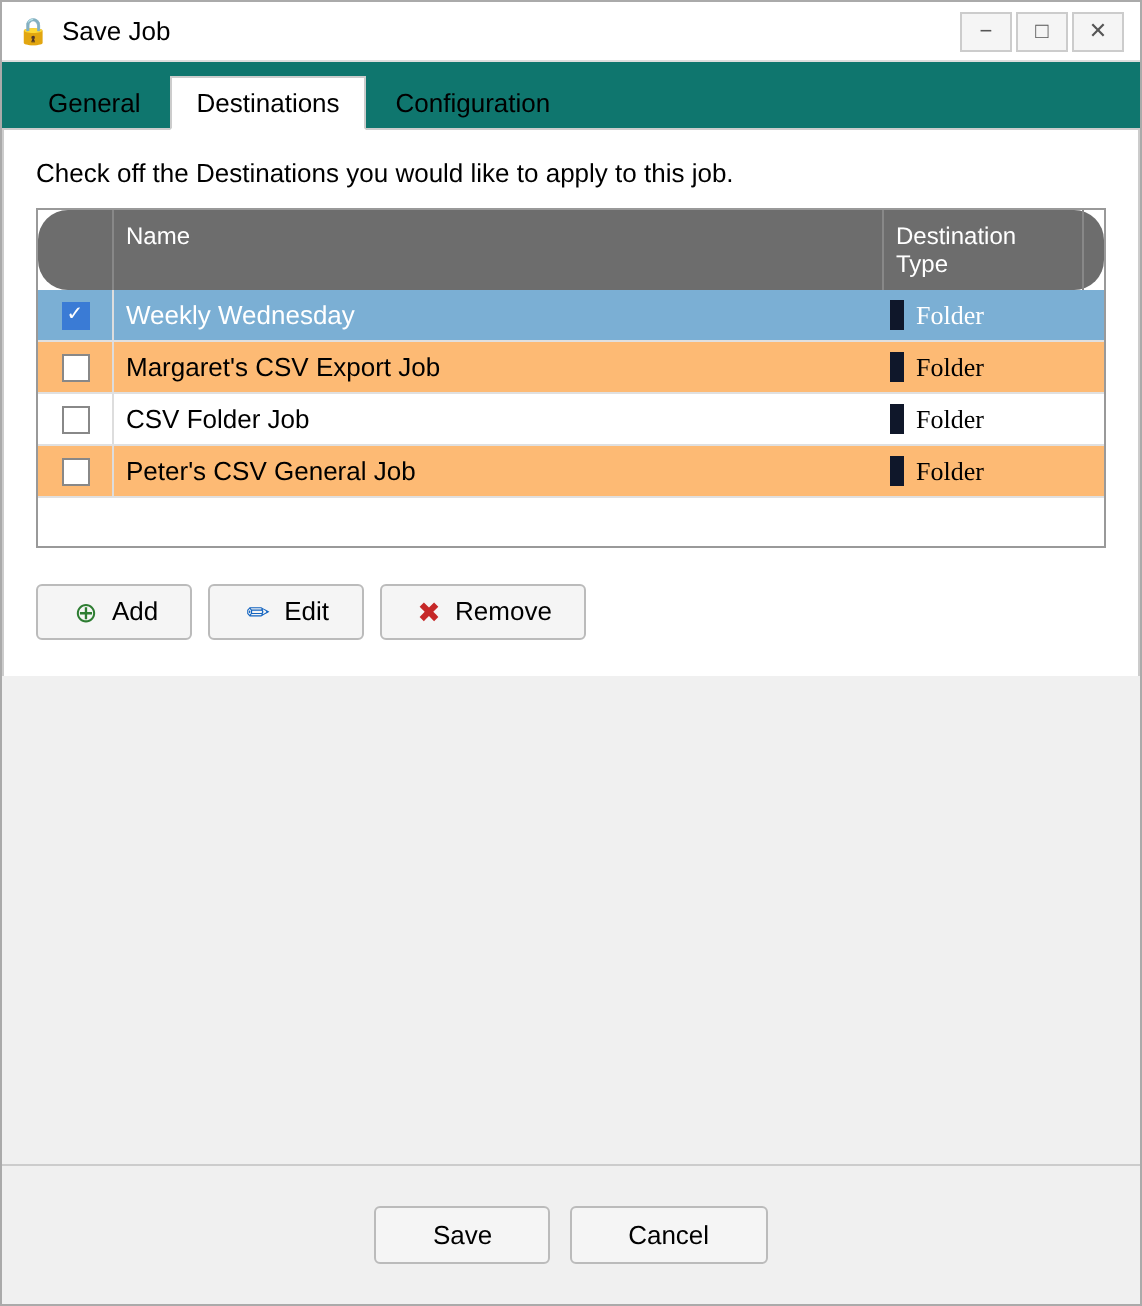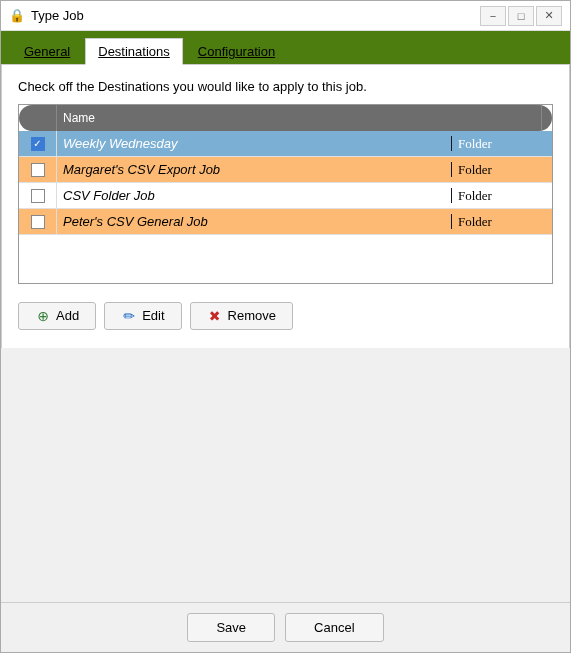--- a/index.html
+++ b/index.html
@@ -59,25 +59,24 @@
       cursor: pointer;
       display: flex;
       align-items: center;
       justify-content: center;
       font-size: 11px;
       color: #555;
     }
 
     .tabs {
       display: flex;
-      background: #4d7c0f;
+      background: #0f766e;
       padding: 6px 10px 0;
       border-bottom: 1px solid #ccc;
       gap: 2px;
-      text-decoration: underline;
     }
     .tab {
       padding: 5px 12px;
       border: 1px solid transparent;
       border-bottom: none;
       cursor: pointer;
       font-size: 13px;
       background: transparent;
       color: #000;
       position: relative;
@@ -164,22 +163,21 @@
       display: flex;
       align-items: center;
       justify-content: center;
       border-right: 1px solid #ddd;
       height: 100%;
     }
     .td-name {
       flex: 1;
       padding: 0 6px;
       font-size: 13px;
-      border-right: 1px solid #0f172a;
-      font-style: italic;
+      border-right: 7px solid #0f172a;
     }
     .td-dest {
       width: 100px;
       min-width: 100px;
       padding: 0 6px;
       font-size: 13px;
       font-family: Liberation Serif, serif;
     }
     .checkbox-box {
       width: 14px;
@@ -232,21 +230,21 @@
     .btn-icon.edit { color: #1565c0; }
     .btn-icon.remove { color: #c62828; }
 
     .footer-spacer {
       flex: 1;
       background: #f0f0f0;
     }
     .footer {
       background: #f0f0f0;
       border-top: 1px solid #ccc;
-      padding: 10px;
+      padding: 20px;
       display: flex;
       justify-content: center;
       gap: 10px;
     }
     .footer-btn {
       padding: 6px 28px;
       border: 1px solid #bbb;
       background: #f5f5f5;
       border-radius: 3px;
       cursor: pointer;
@@ -259,21 +257,21 @@
     }
   </style>
 </head>
 <body>
 
 <div class="window">
 
   <div class="title-bar">
     <div class="title-bar-left">
       <div class="title-icon">🔒</div>
-      <span class="title-text">Type Job</span>
+      <span class="title-text">Save Job</span>
     </div>
     <div class="title-bar-controls">
       <button class="title-btn">−</button>
       <button class="title-btn">□</button>
       <button class="title-btn close">✕</button>
     </div>
   </div>
 
   <div class="window-body">
 
@@ -284,20 +282,21 @@
     </div>
 
     <div class="content">
       <div class="description">Check off the Destinations you would like to apply to this job.</div>
 
       <div class="table-container">
 
         <div class="table-header">
           <div class="th-checkbox"></div>
           <div class="th-name">Name</div>
+          <div class="th-dest">Destination Type</div>
           <div class="th-extra"></div>
         </div>
 
         <div class="table-body">
 
           <div class="table-row selected">
             <div class="td-checkbox">
               <div class="checkbox-box checked">
                 <span class="checkbox-check">✓</span>
               </div>

